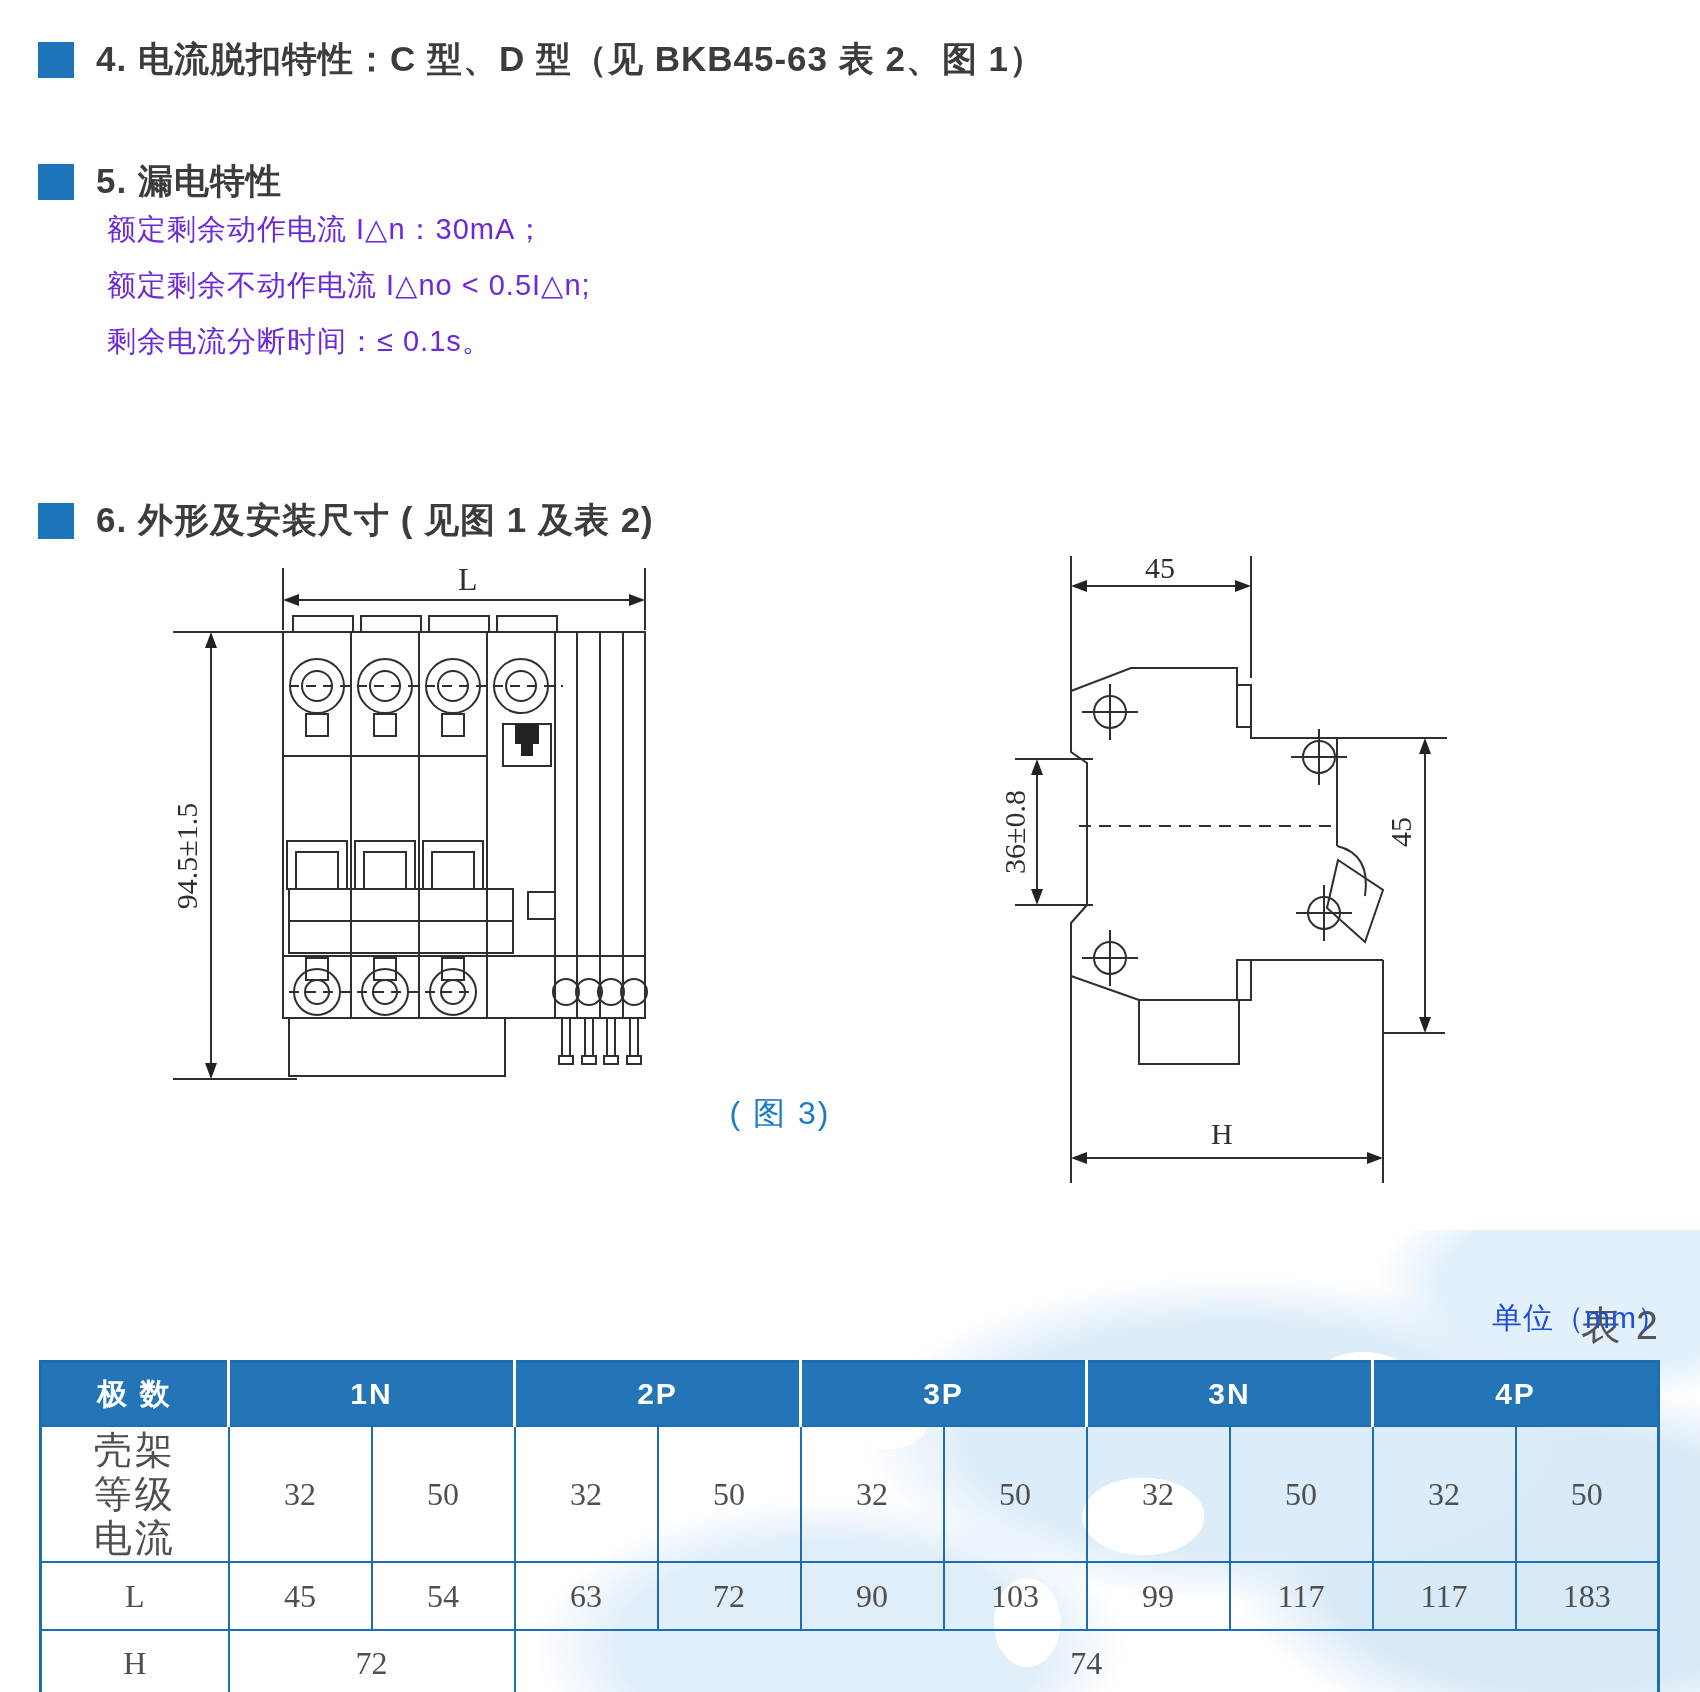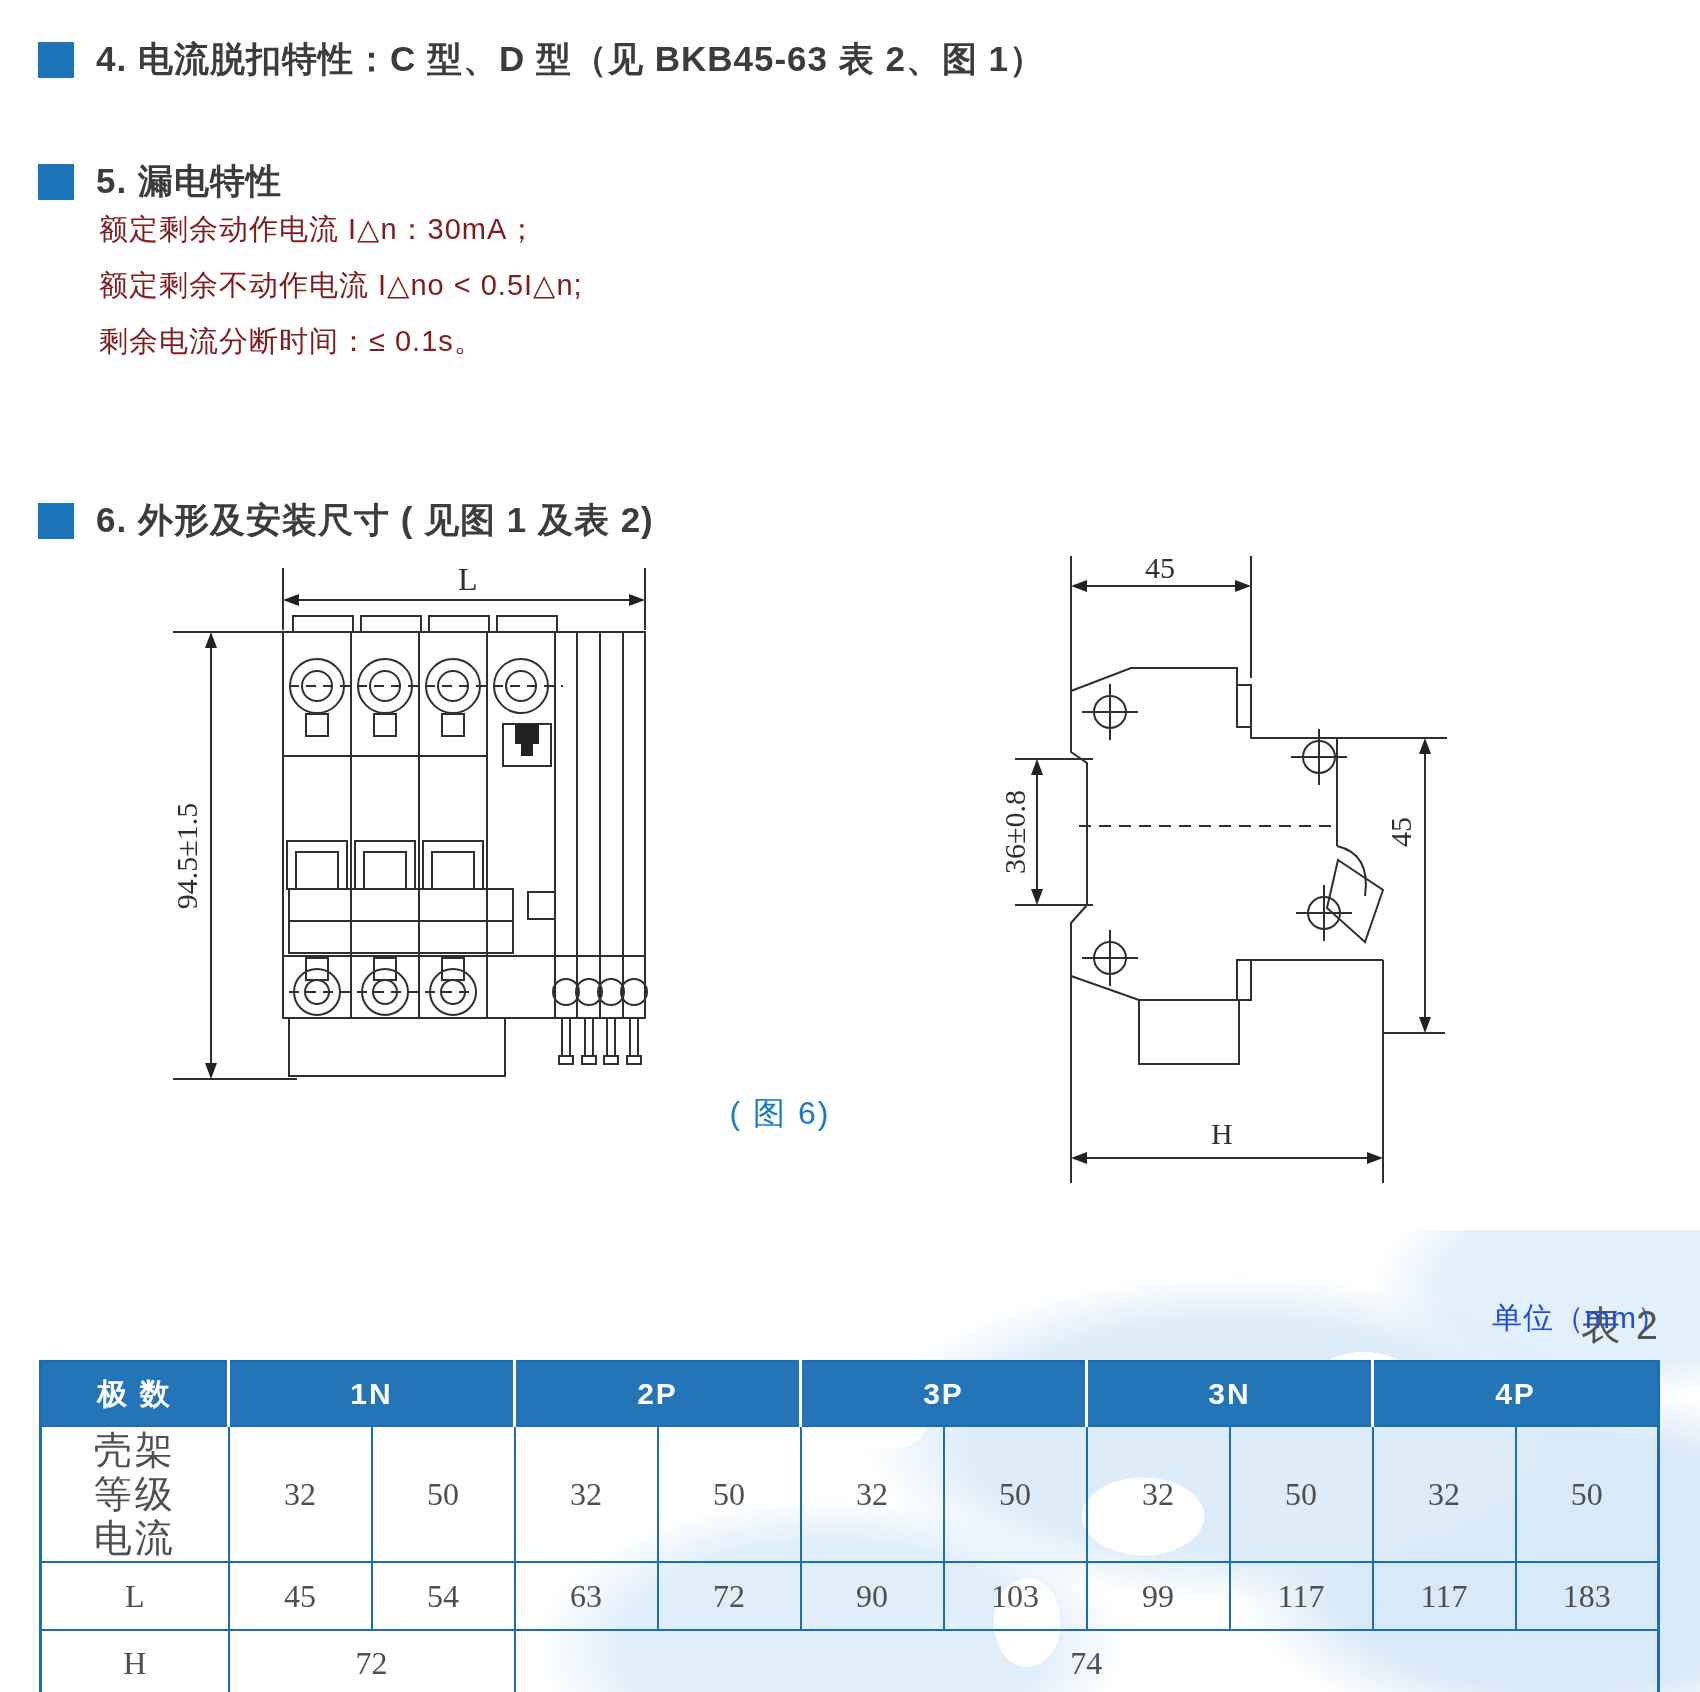--- a/index.html
+++ b/index.html
@@ -25,21 +25,21 @@
   }
   
   .sec{position:absolute;left:38px;display:flex;align-items:center;z-index:2;}
   .sec .bullet{width:36px;height:36px;background:#1c74b9;margin-right:22px;flex:0 0 auto;}
   .sec .sec-title{font-size:35px;font-weight:bold;color:#3c3c3c;letter-spacing:1px;white-space:nowrap;}
   #sec4{top:36px;}
   #sec5{top:158px;}
   #sec6{top:468px;margin-top:29px;}
   
   .notes{position:absolute;left:95px;top:214px;z-index:2;}
-  .notes p{margin:0 0 25px 4px;font-size:29px;color:#7f1d1d;letter-spacing:1px;white-space:nowrap;line-height:31px;}
+  .notes p{margin:0 0 25px 12px;font-size:29px;color:#6d28d9;letter-spacing:1px;white-space:nowrap;line-height:31px;}
   
   .fig-front{position:absolute;left:165px;top:556px;z-index:2;}
   .fig-side{position:absolute;left:985px;top:548px;z-index:2;}
   svg text{font-family:"Liberation Serif", serif;fill:#2f2f2f;}
   .fig-caption{
     position:absolute;left:560px;top:1092px;width:440px;text-align:center;
     font-size:32px;color:#1a7bc9;z-index:2;letter-spacing:2px;
   }
   
   .tbl-caption{position:absolute;left:39px;top:1298px;width:1621px;text-align:right;
@@ -243,21 +243,21 @@
     <polygon points="86,610 102,604 102,616"></polygon>
     <polygon points="398,610 382,604 382,616"></polygon>
   </g>
   <text x="160" y="30" font-size="30">45</text>
   <text transform="translate(40,284) rotate(-90)" text-anchor="middle" font-size="30">36±0.8</text>
   <text transform="translate(426,284) rotate(-90)" text-anchor="middle" font-size="30">45</text>
   <text x="226" y="596" font-size="30">H</text>
 </svg>
 </div>
 
-<div class="fig-caption">( 图 6)</div>
+<div class="fig-caption">( 图 3)</div>
 
 <div class="tbl-caption">表 2</div>
 <div class="tbl-unit">单位（mm）</div>
 
 <table class="spec-table" id="spec-table">
   <colgroup id="spec-cols">
       <col style="width: 188px;">
       <col>
       <col>
       <col>

